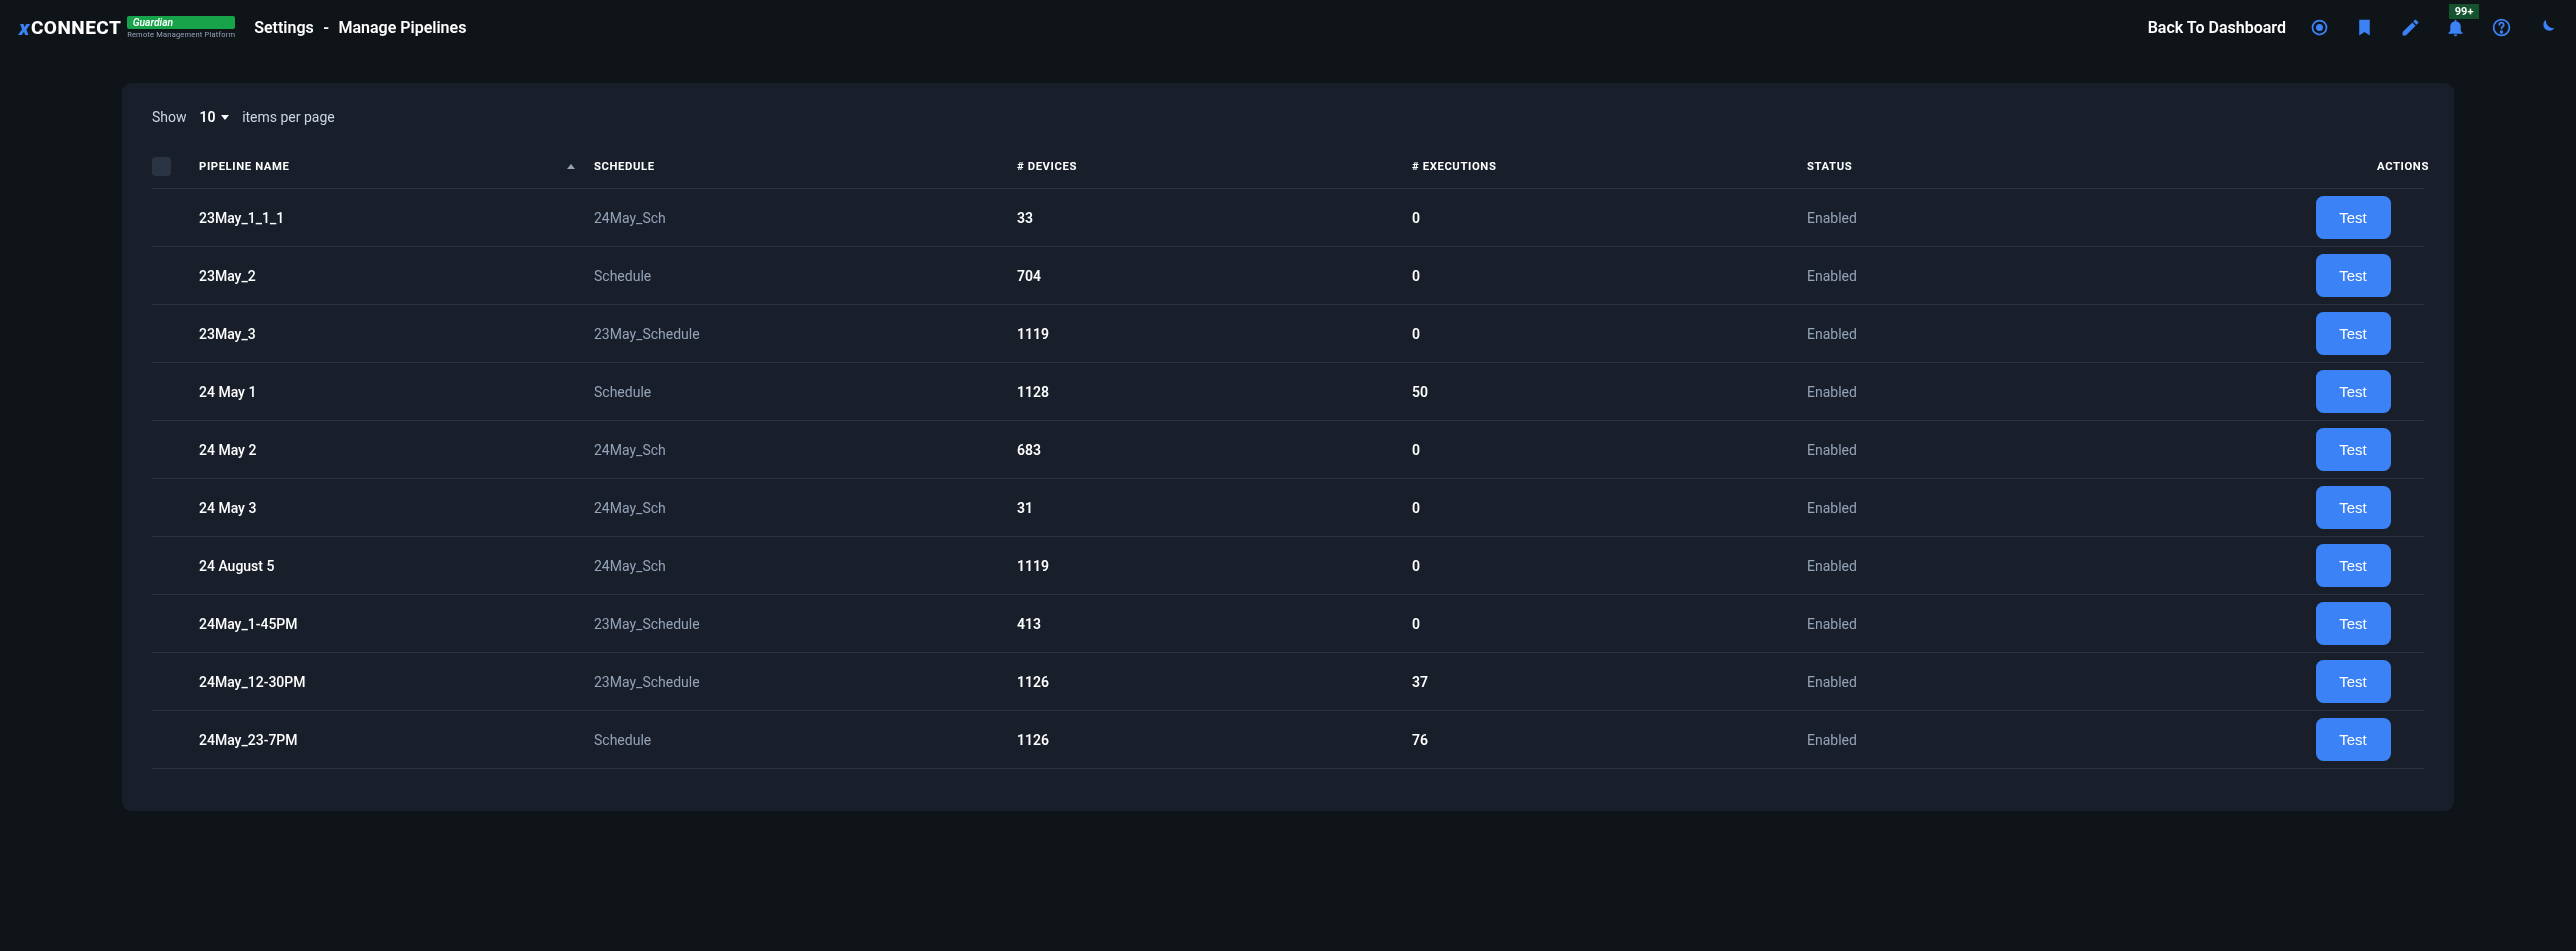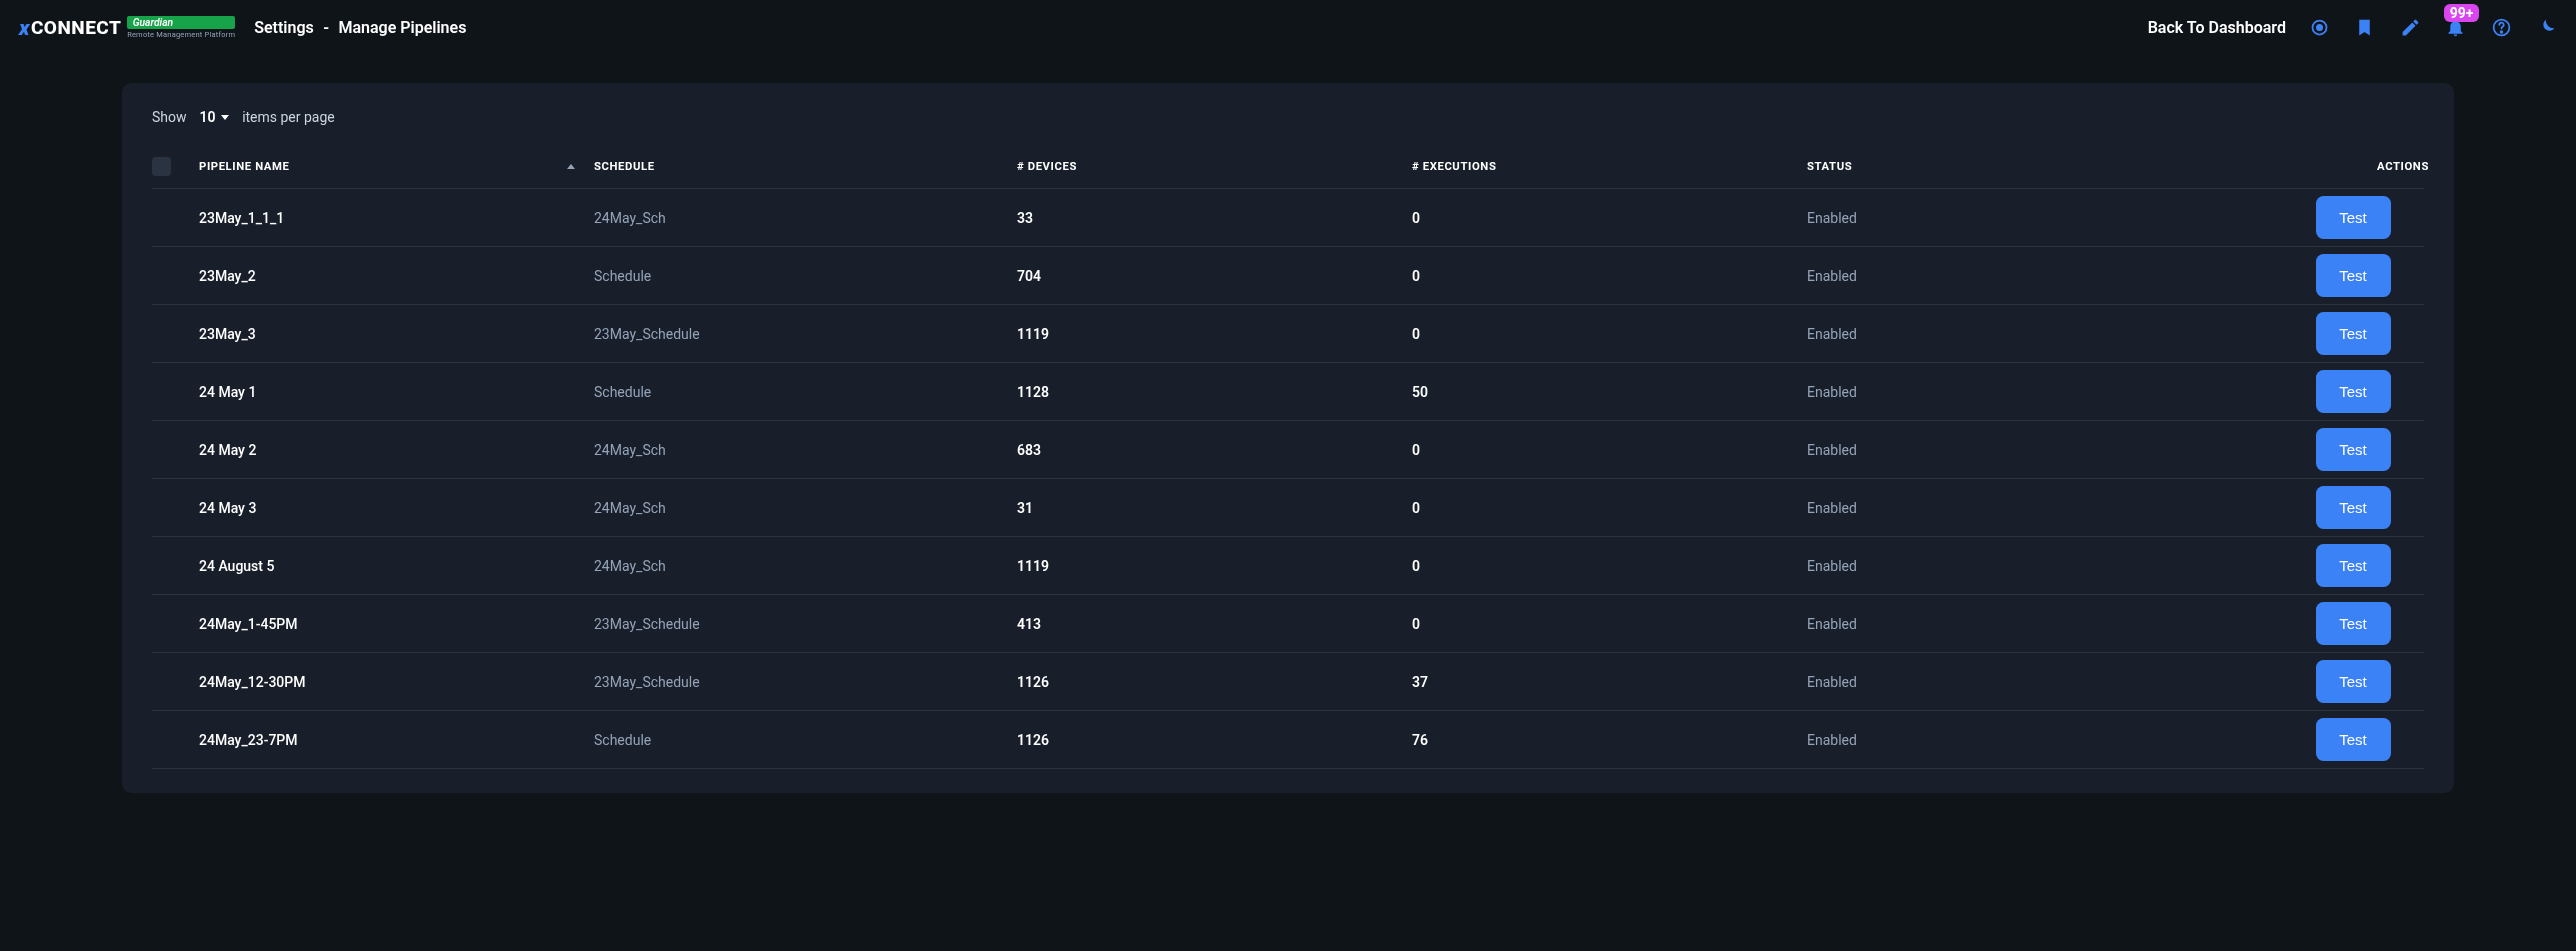--- a/index.html
+++ b/index.html
@@ -71,40 +71,40 @@
   .top-icon {
     width: 21px; height: 21px; cursor: pointer; color: #3b82f6;
     display: flex; align-items: center; justify-content: center;
     position: relative;
   }
   .top-icon svg { width: 21px; height: 21px; }
   .badge {
     position: absolute;
     top: -13px;
     right: -13px;
-    background: #d946ef;
-    color: #fff;
-    font-size: 14px;
+    background: #14532d;
+    color: #fff;
+    font-size: 11px;
     font-weight: 700;
     padding: 1.9px 5.6px;
-    border-radius: 6px;
+    border-radius: 0;
     line-height: 1;
   }
 
   
   .stage {
     width: 2576px;
     padding: 28px 122px;
   }
 
   
   .panel {
     background: #181f2a;
     border-radius: 9.4px;
-    padding: 26px 30px 24px 30px;
+    padding: 26px 30px 42px 30px;
   }
 
   
   .controls {
     display: flex;
     align-items: center;
     margin-bottom: 19px;
   }
   .ctrl-left { display: flex; align-items: center; gap: 13px; color: #cbd5e1; font-size: 14px; }
   .page-size {

